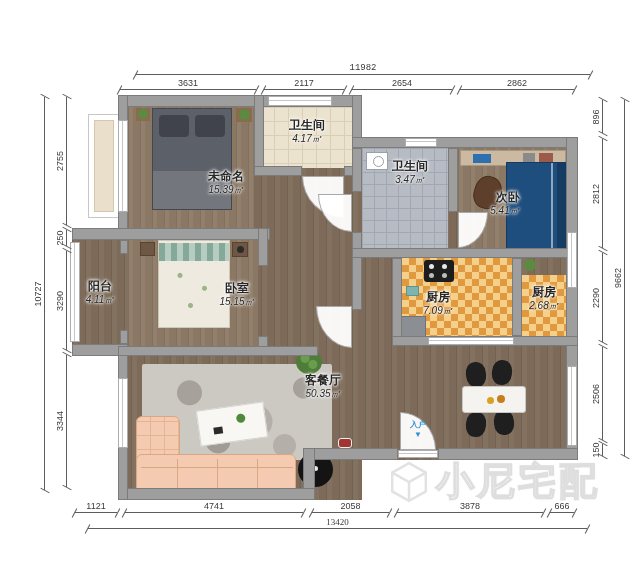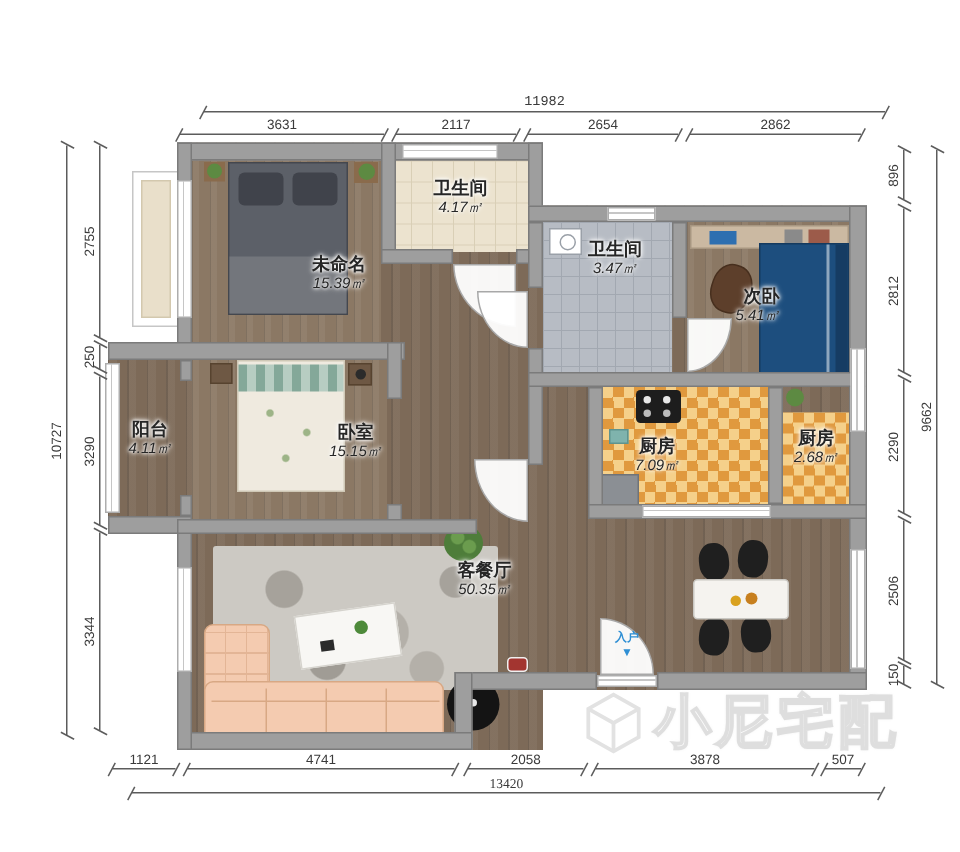--- a/index.html
+++ b/index.html
@@ -251,21 +251,21 @@
       <div class="dim-h" style="left: 125px; top: 512px; width: 178px;">
         <span class="lb">4741</span>
       </div>
       <div class="dim-h" style="left: 312px; top: 512px; width: 77px;">
         <span class="lb">2058</span>
       </div>
       <div class="dim-h" style="left: 397px; top: 512px; width: 146px;">
         <span class="lb">3878</span>
       </div>
       <div class="dim-h" style="left: 550px; top: 512px; width: 24px;">
-        <span class="lb">507</span>
+        <span class="lb">666</span>
       </div>
       <div class="dim-v" style="top: 97px; left: 66px; height: 128px;">
         <span class="lb">2755</span>
       </div>
       <div class="dim-v" style="top: 230px; left: 66px; height: 16px;">
         <span class="lb">250</span>
       </div>
       <div class="dim-v" style="top: 251px; left: 66px; height: 99px;">
         <span class="lb">3290</span>
       </div>

